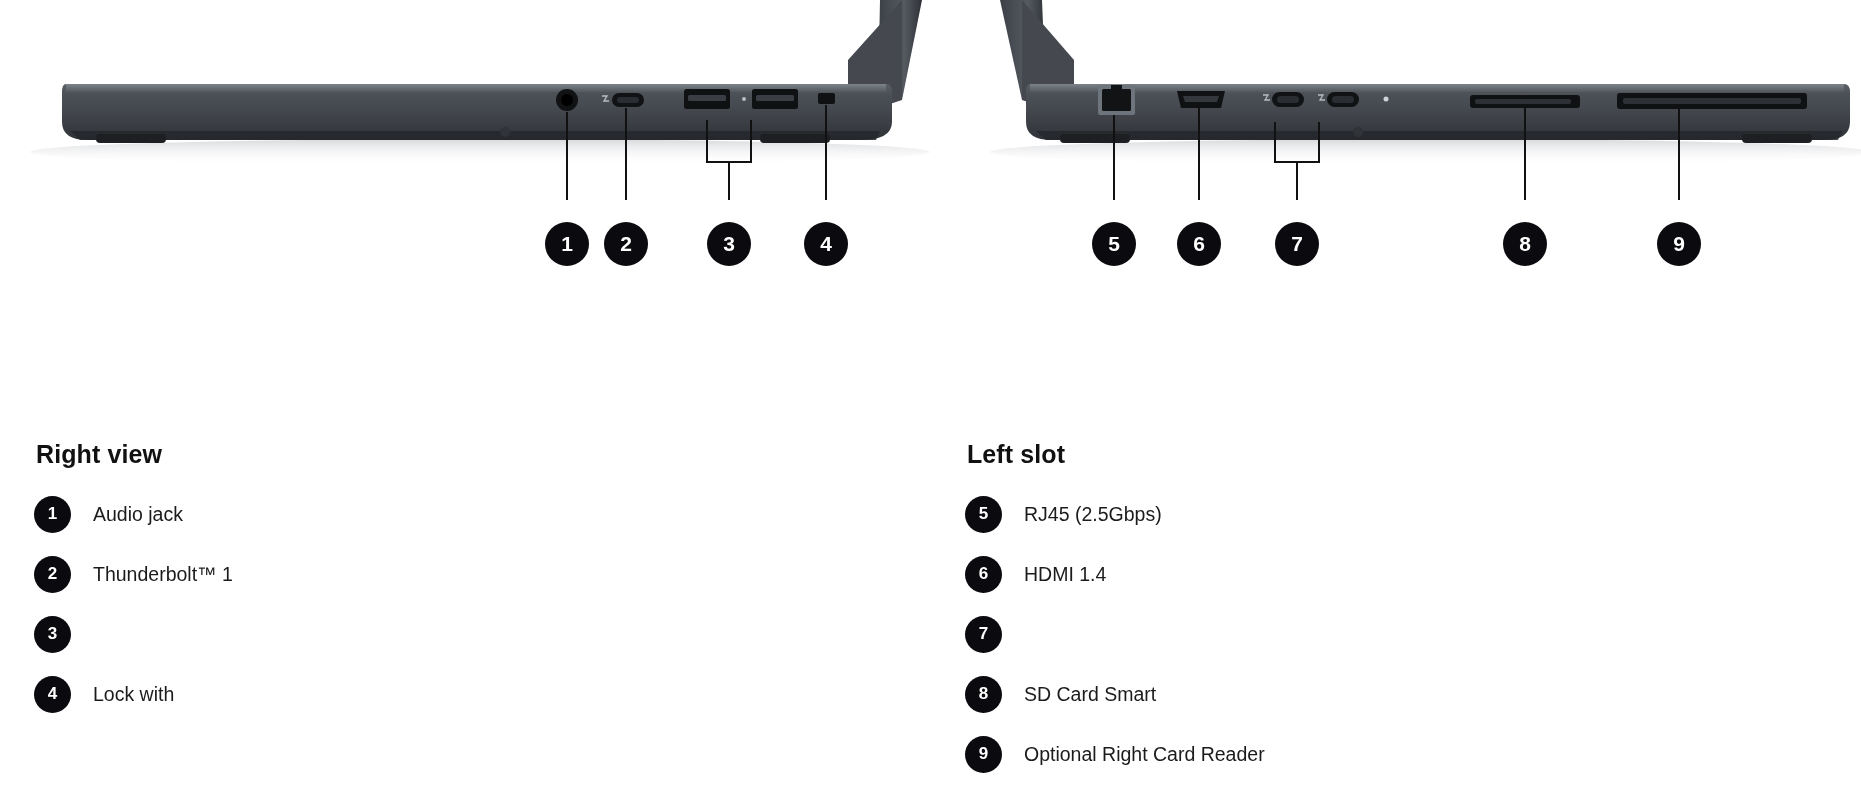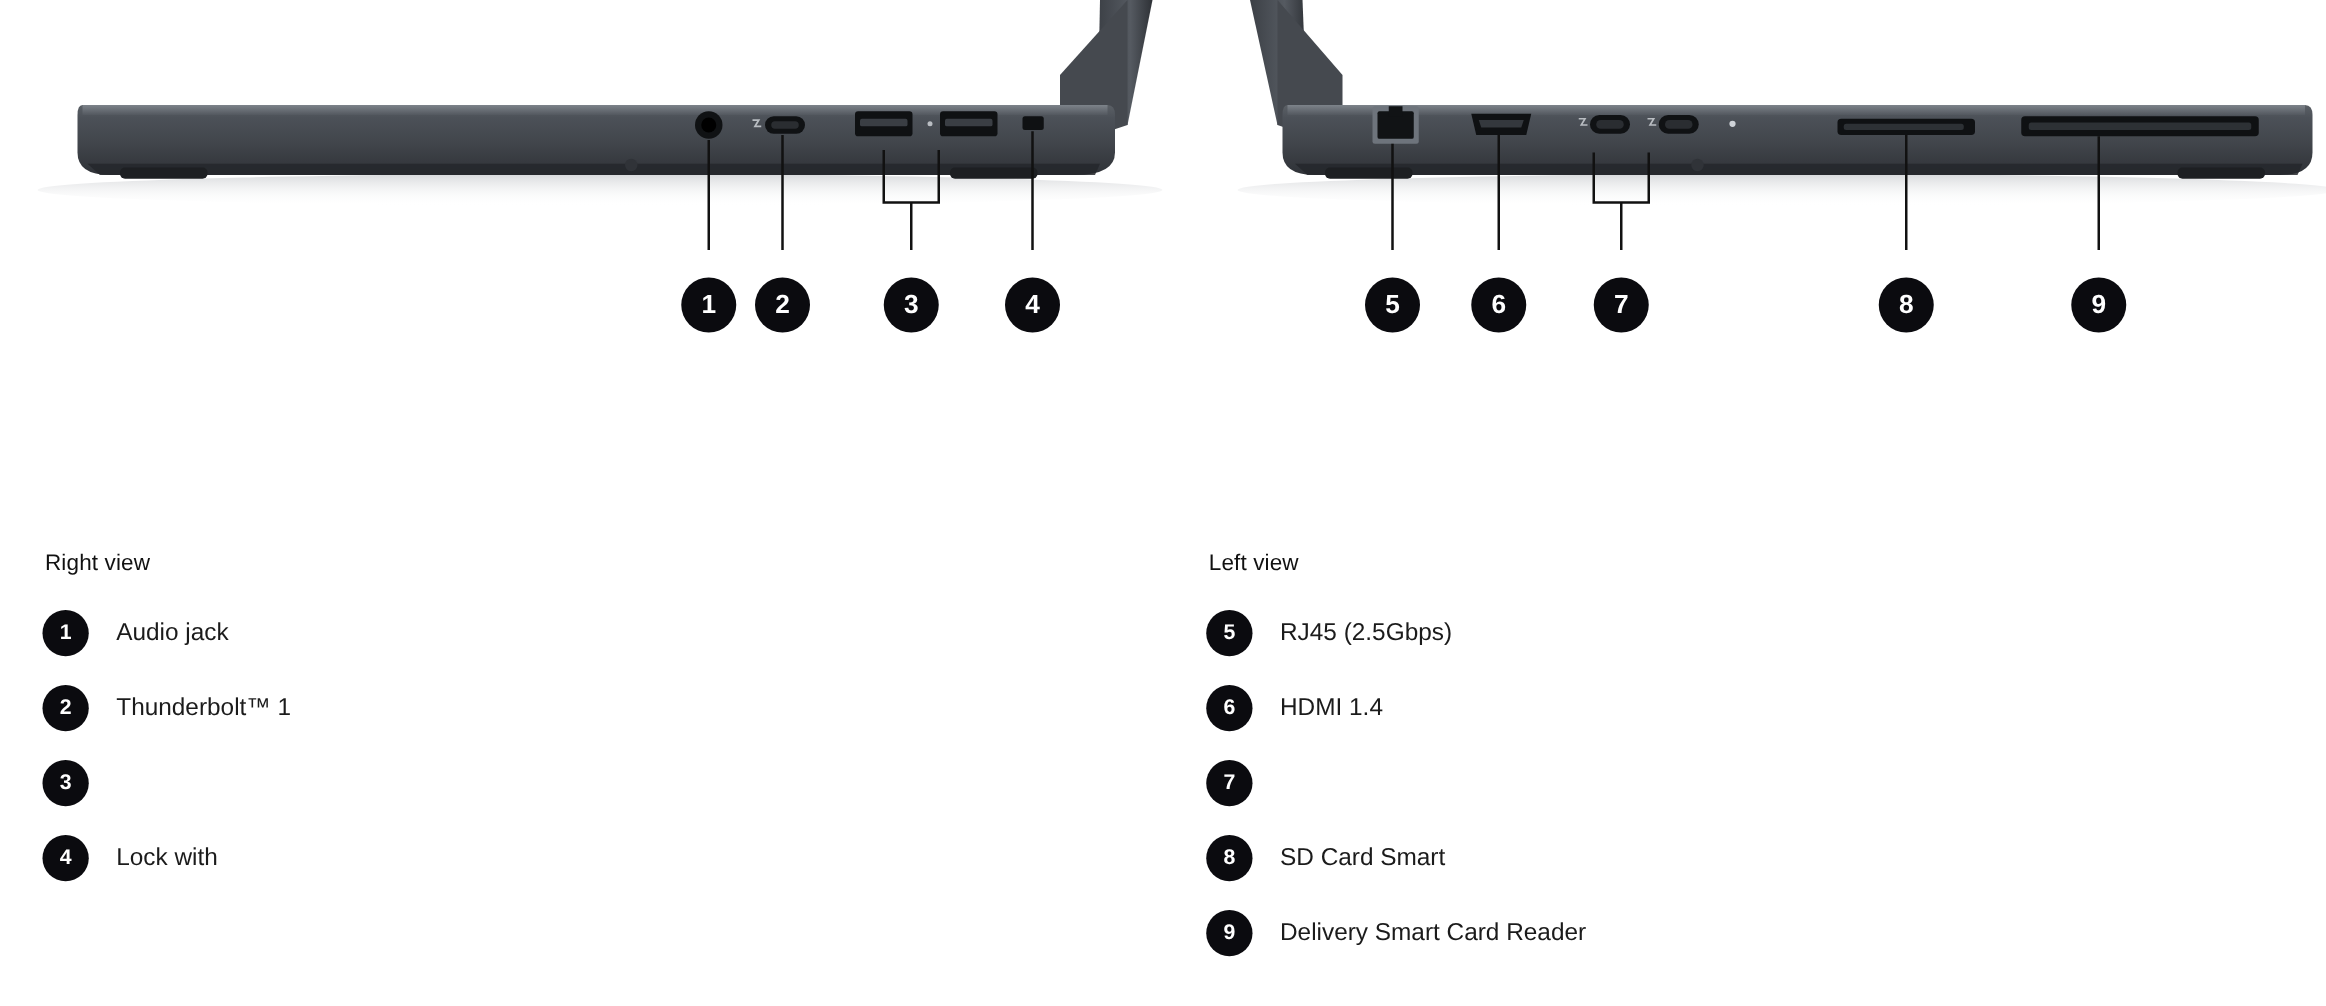--- a/index.html
+++ b/index.html
@@ -53,22 +53,22 @@
     height: 365px;
   }
   .legend-col {
     position: absolute;
     top: 0;
   }
   .legend-col.left  { left: 34px;  width: 900px; }
   .legend-col.right { left: 965px; width: 880px; }
 
   .legend-title {
-    font-size: 18px;
-    font-weight: 400;
+    font-size: 25px;
+    font-weight: 700;
     color: #111111;
     margin: 0 0 26px 2px;
     letter-spacing: 0.1px;
   }
   .legend-item {
     display: flex;
     align-items: center;
     height: 38px;
     margin-bottom: 22px;
   }
@@ -252,36 +252,36 @@
     <div class="legend-item">
       <div class="legend-badge">3</div>
     </div>
     <div class="legend-item">
       <div class="legend-badge">4</div>
       <div class="legend-label">Lock with</div>
     </div>
   </div>
 
   <div class="legend-col right">
-    <div class="legend-title">Left view</div>
+    <div class="legend-title">Left slot</div>
 
     <div class="legend-item">
       <div class="legend-badge">5</div>
       <div class="legend-label">RJ45 (2.5Gbps)</div>
     </div>
     <div class="legend-item">
       <div class="legend-badge">6</div>
       <div class="legend-label">HDMI 1.4</div>
     </div>
     <div class="legend-item">
       <div class="legend-badge">7</div>
     </div>
     <div class="legend-item">
       <div class="legend-badge">8</div>
       <div class="legend-label">SD Card Smart</div>
     </div>
     <div class="legend-item">
       <div class="legend-badge">9</div>
-      <div class="legend-label">Delivery Smart Card Reader</div>
+      <div class="legend-label">Optional Right Card Reader</div>
     </div>
   </div>
 
 </div>
 
 </body></html>

